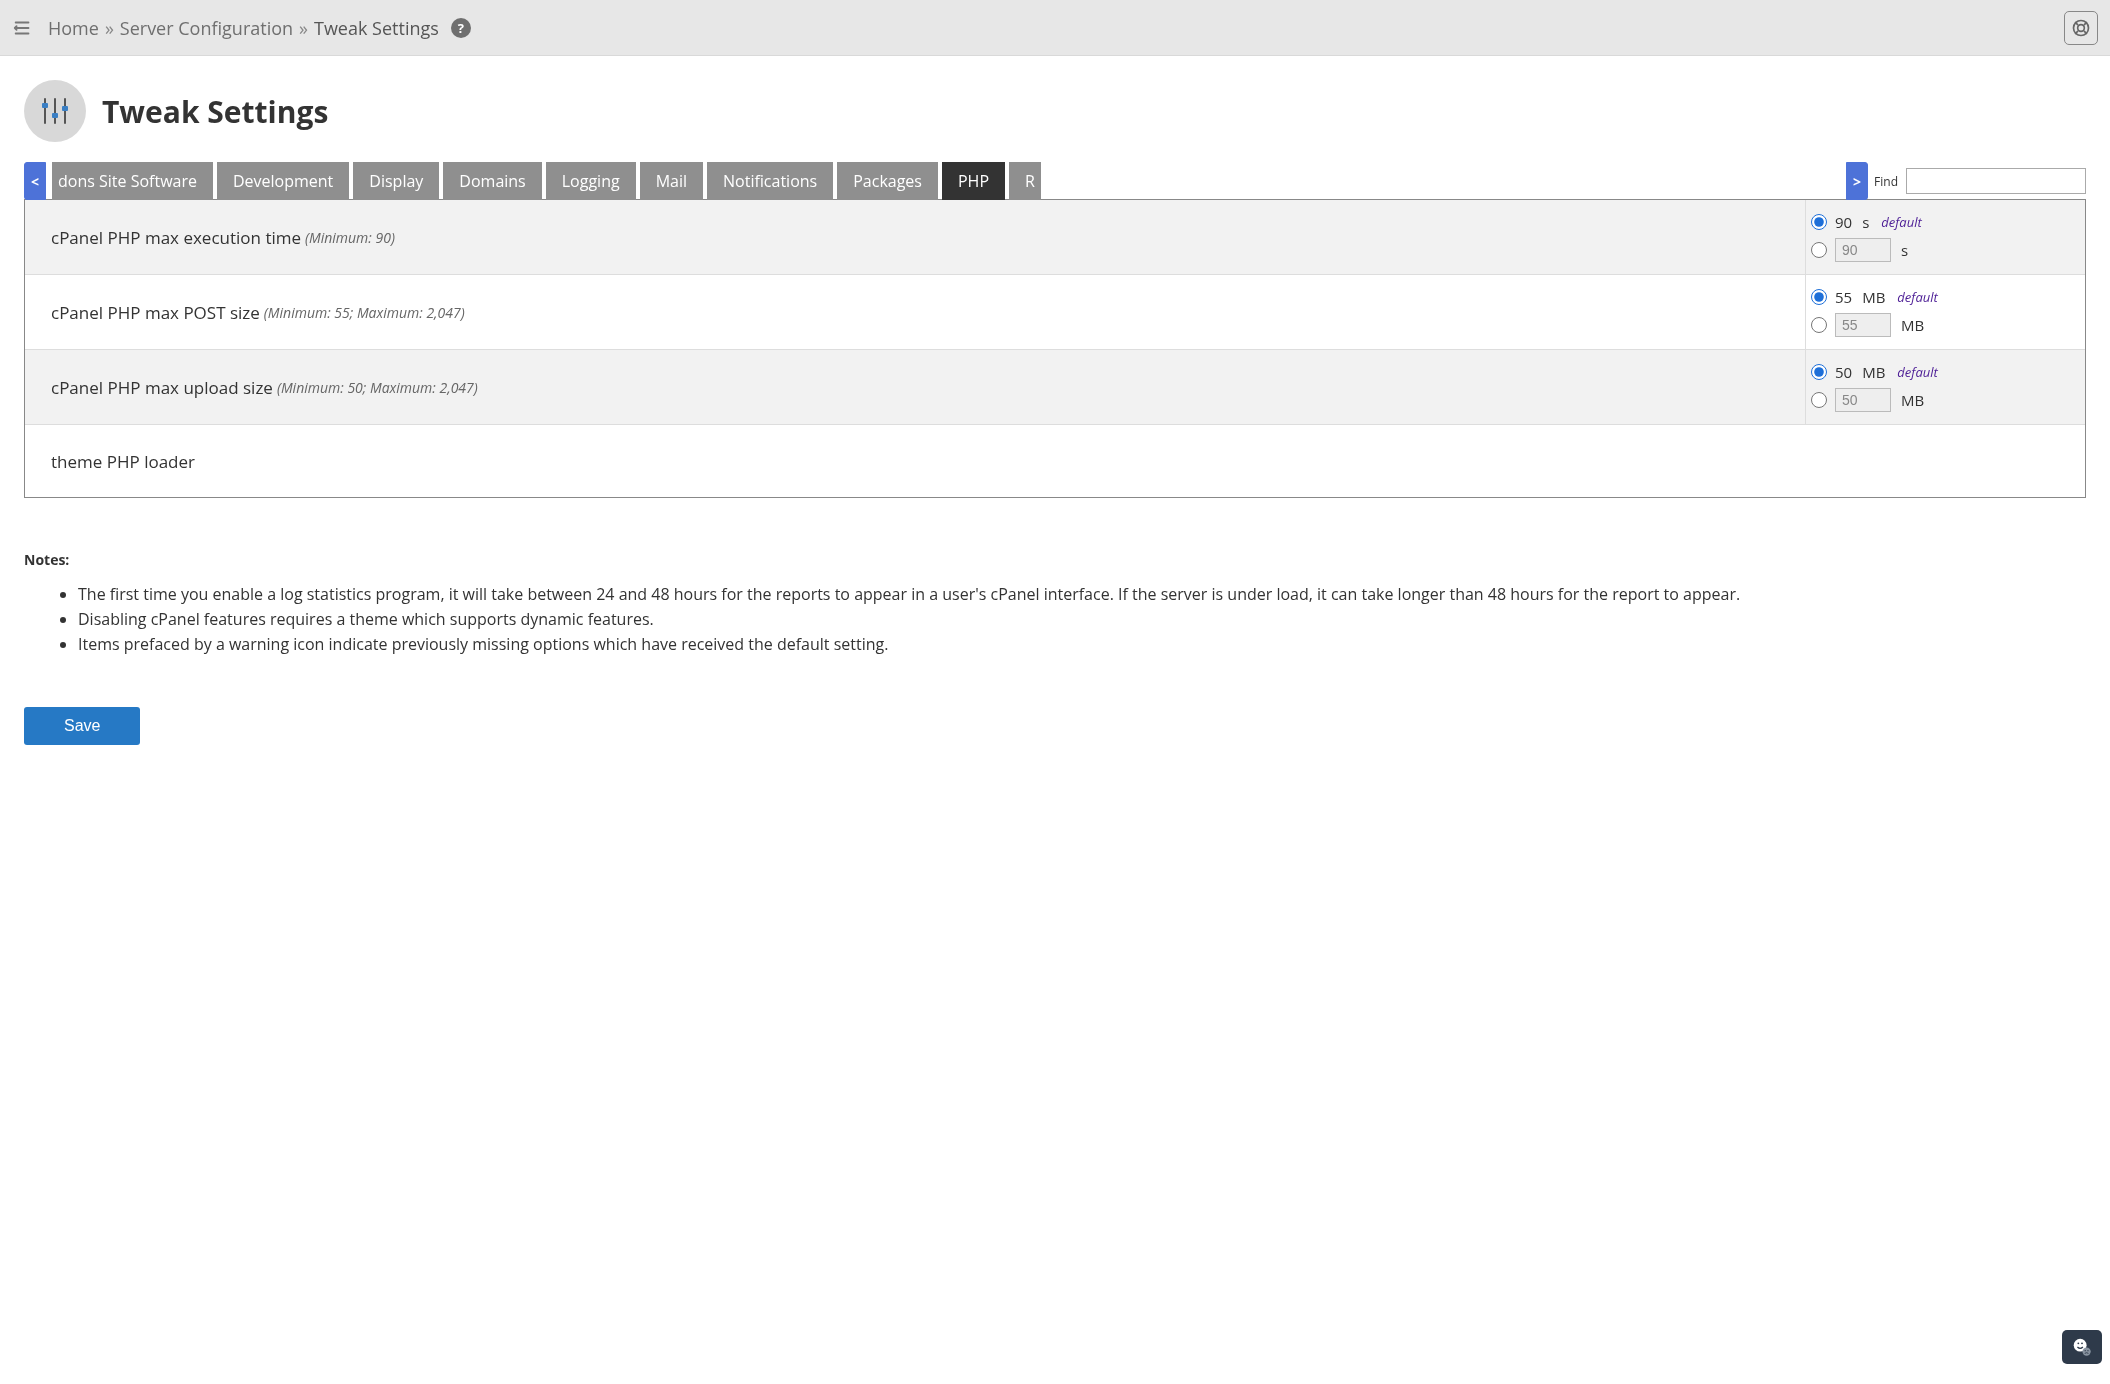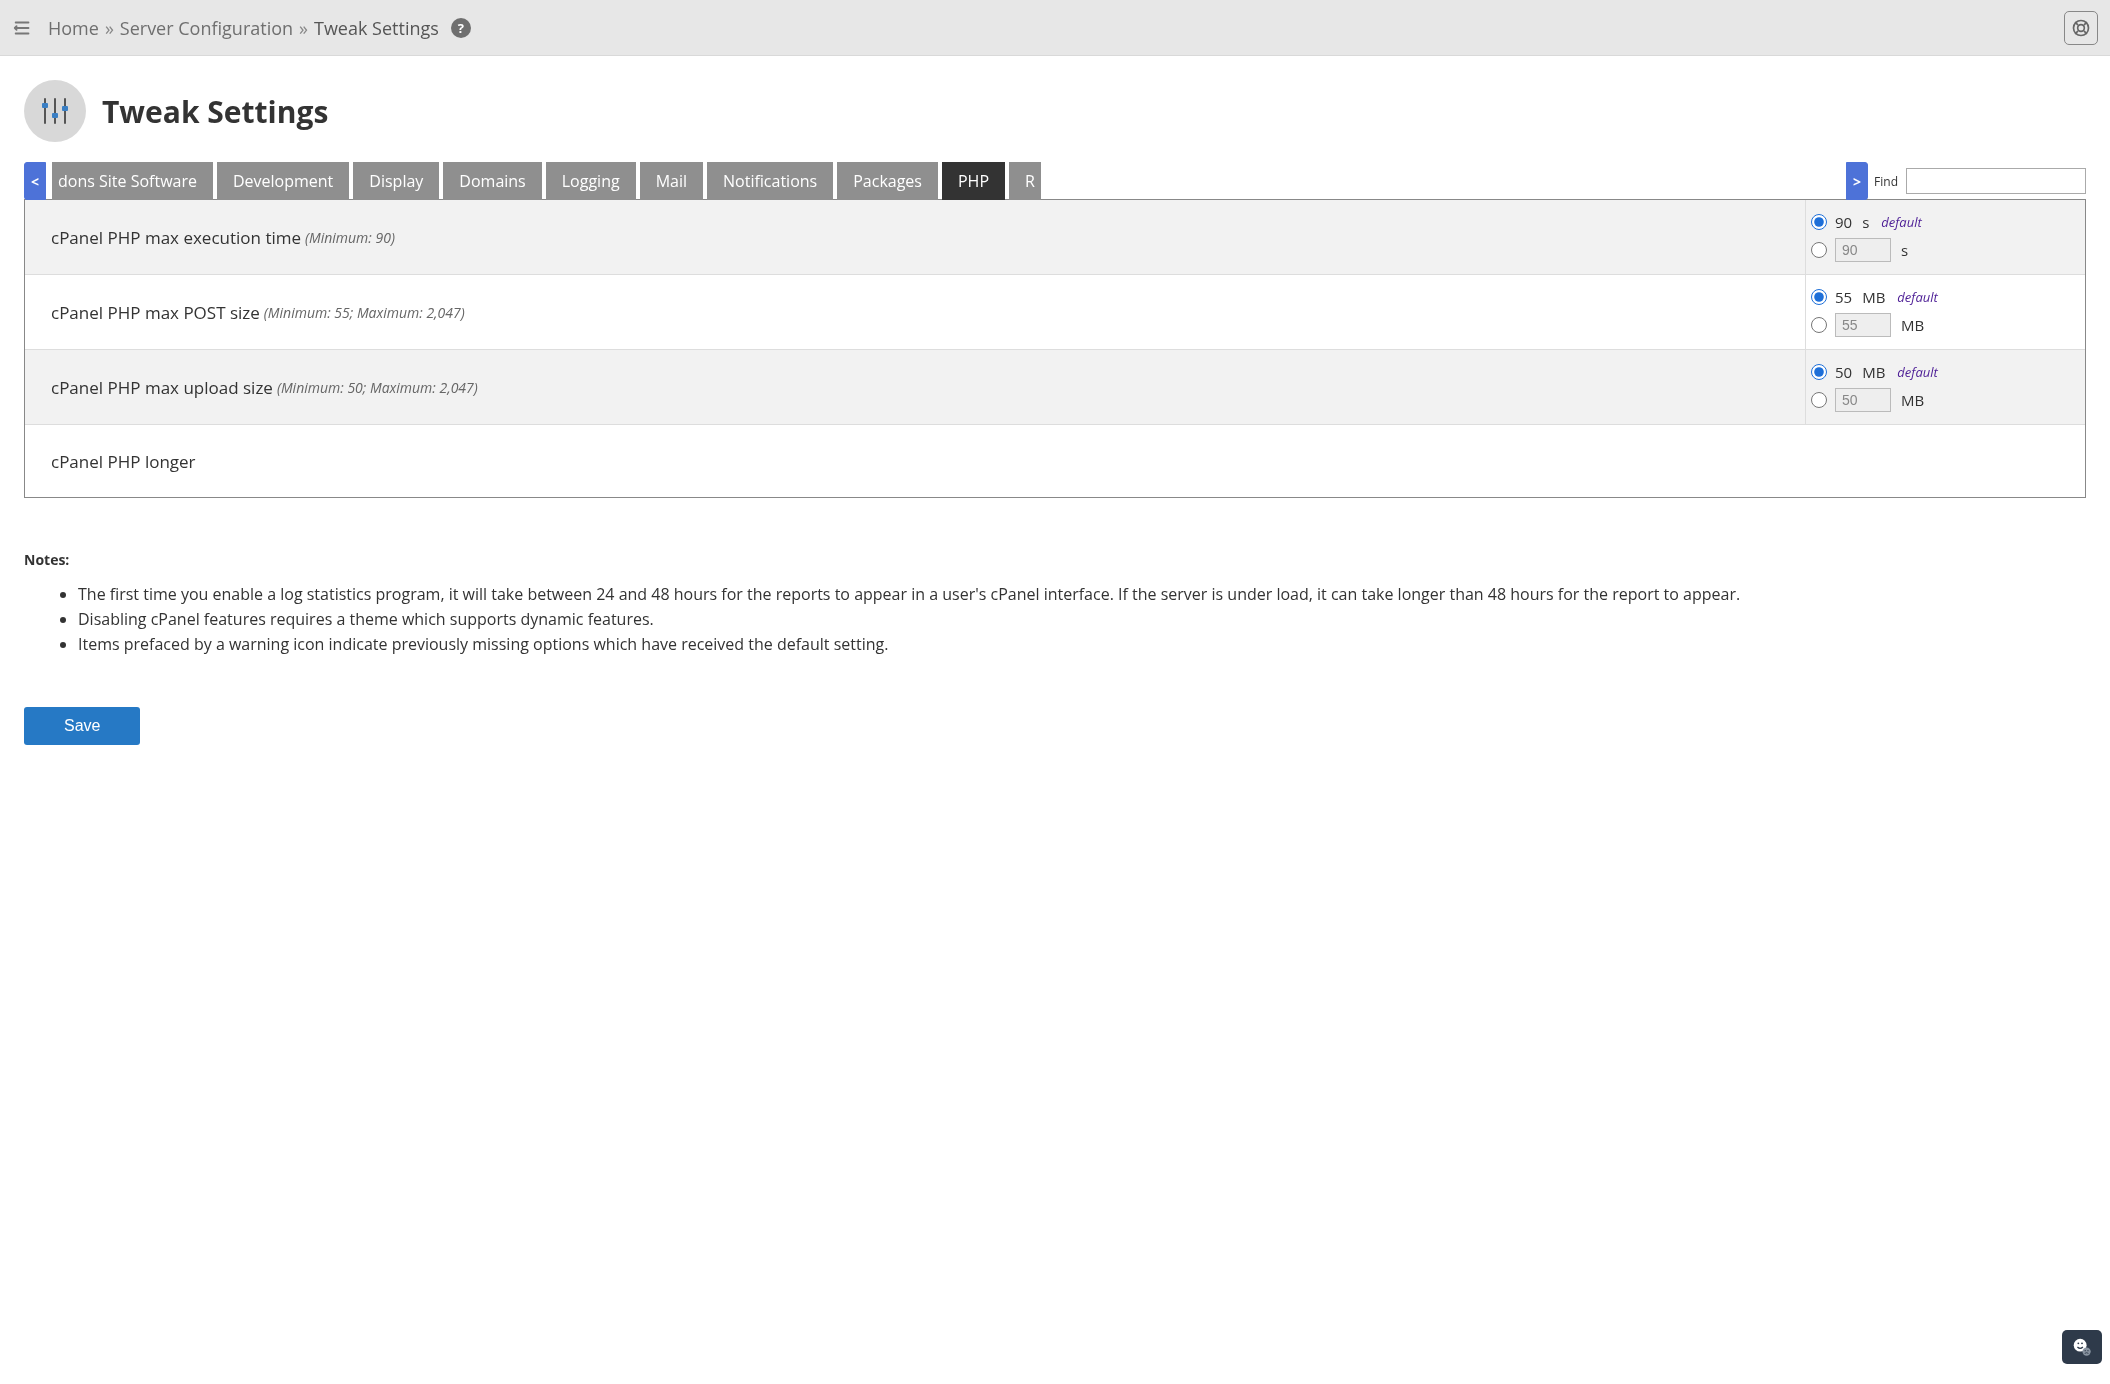--- a/index.html
+++ b/index.html
@@ -366,21 +366,21 @@
           </div>
           <div class="ctrl-line">
             <input type="radio" style="">
             <input type="text" class="num-input" disabled="" value="50" style="">
             <span class="unit">MB</span>
           </div>
         </div>
       </div>
       <div class="setting-row">
         <div class="setting-label">
-          <span>cPanel PHP longer</span>
+          <span>theme PHP loader</span>
         </div>
       </div>
     </div>
 
   
   <div class="notes-block">
     <div class="notes-heading">Notes:</div>
     <ul class="notes-list" id="notes-list">
         <li>The first time you enable a log statistics program, it will take between 24 and 48 hours for the reports to appear in a user's cPanel interface. If the server is under load, it can take longer than 48 hours for the report to appear.</li>
         <li>Disabling cPanel features requires a theme which supports dynamic features.</li>

